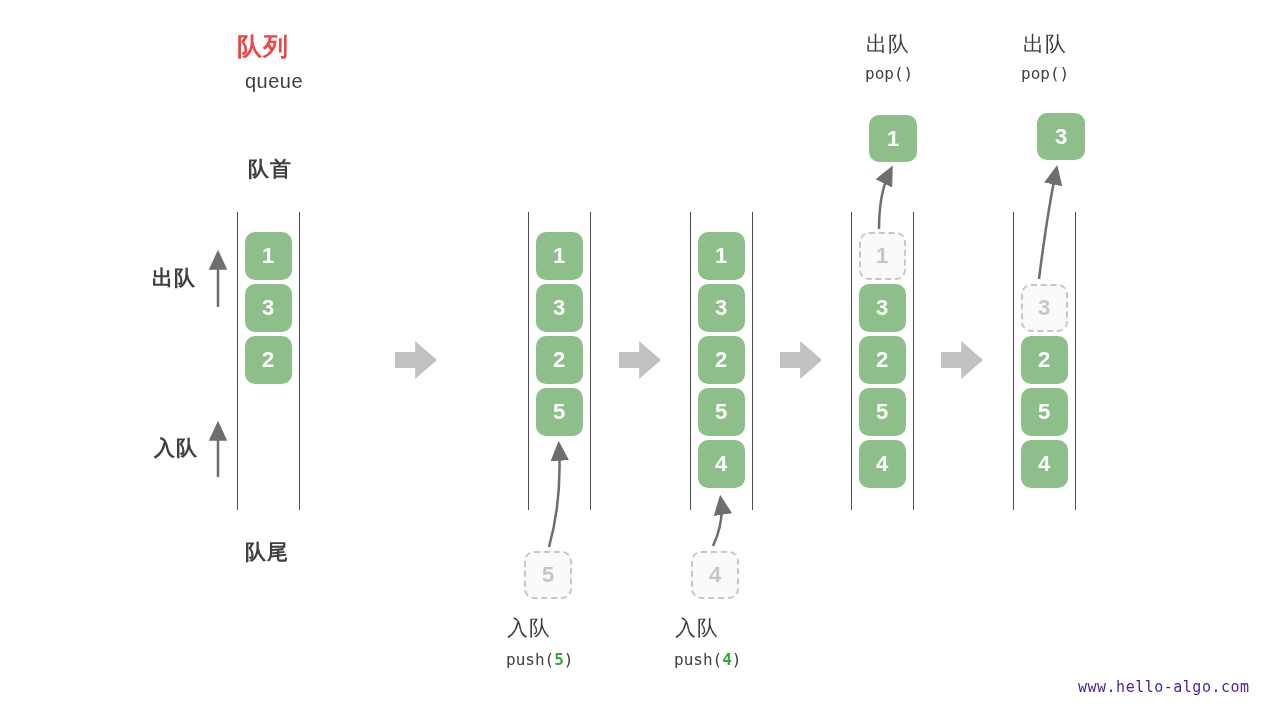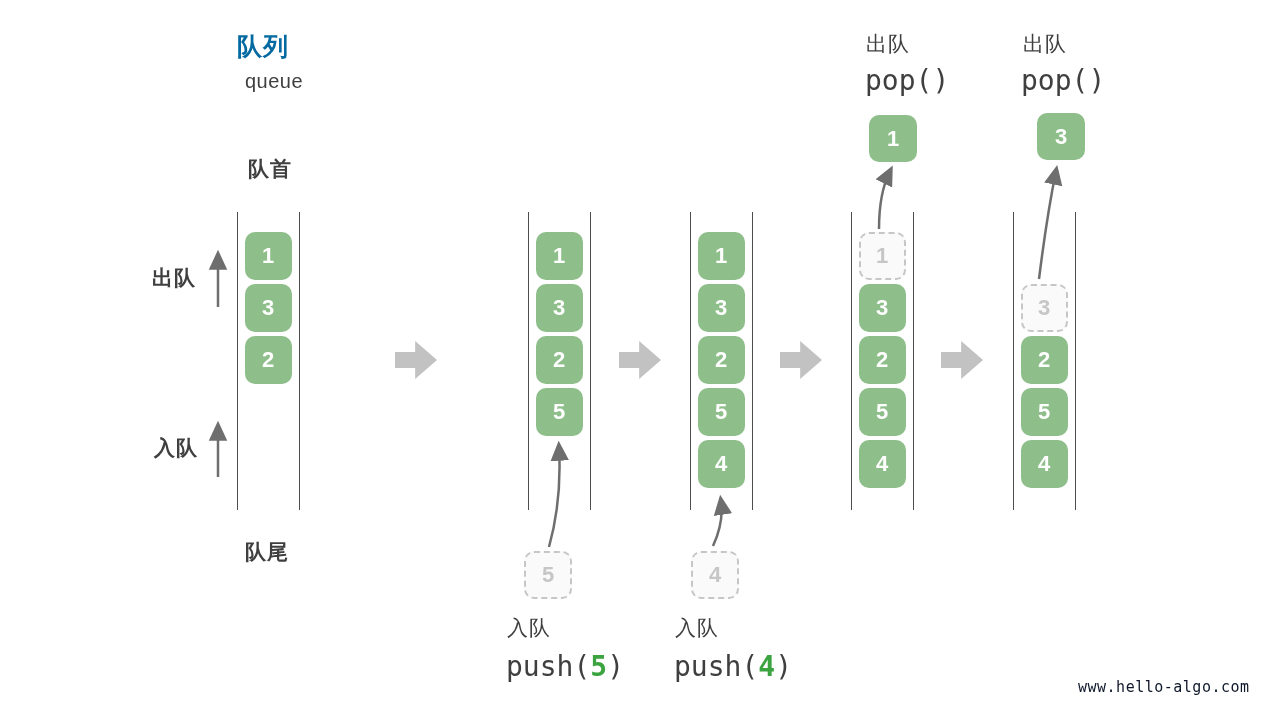--- a/index.html
+++ b/index.html
@@ -3,25 +3,25 @@
 <meta charset="utf-8">
 <style>
   html,body{margin:0;padding:0;background:#ffffff;}
   .canvas{
     position:relative;width:1280px;height:720px;background:#ffffff;overflow:hidden;
     font-family:"Liberation Sans","DejaVu Sans",sans-serif;color:#3F3F3F;
   }
   .abs{position:absolute;}
   .overlay{position:absolute;left:0;top:0;width:1280px;height:720px;pointer-events:none;}
 
-  .title-zh{font-size:25px;font-weight:700;color:#0369a1;letter-spacing:1px;}
+  .title-zh{font-size:25px;font-weight:700;color:#ef4444;letter-spacing:1px;}
   .title-en{font-size:20px;color:#3F3F3F;letter-spacing:0.5px;margin-left:11px;}
   .cjk-label{font-size:21px;font-weight:700;color:#3F3F3F;letter-spacing:1px;}
   .op-label{font-size:21px;font-weight:400;color:#3F3F3F;letter-spacing:1px;}
-  .code{font-family:"DejaVu Sans Mono","Liberation Mono",monospace;font-size:28px;color:#3F3F3F;}
+  .code{font-family:"DejaVu Sans Mono","Liberation Mono",monospace;font-size:16px;color:#3F3F3F;}
   .code .arg{color:#3BA33F;font-weight:700;}
 
   .queue-col{
     position:absolute;top:212px;width:63px;height:298px;box-sizing:border-box;
     border-left:1.5px solid #4D4D4D;border-right:1.5px solid #4D4D4D;
   }
   .slot{
     position:absolute;left:6.5px;width:47px;height:48px;border-radius:10px;
     display:flex;align-items:center;justify-content:center;
     font-size:22px;font-weight:700;
@@ -38,21 +38,21 @@
     position:absolute;width:48px;height:48px;border-radius:10px;box-sizing:border-box;
     border:2px dashed #C6C6C6;background:#FAFAFA;color:#C6C6C6;
     display:flex;align-items:center;justify-content:center;font-size:22px;font-weight:700;
   }
   .step-arrow{
     position:absolute;top:341px;width:42px;height:38px;background:#C2C2C2;
     clip-path:polygon(0 29%,48% 29%,48% 0,100% 50%,48% 100%,48% 71%,0 71%);
   }
   .watermark{
     font-family:"DejaVu Sans Mono","Liberation Mono",monospace;
-    font-size:15px;color:#0f172a;letter-spacing:0.5px;
+    font-size:15px;color:#4c1d95;letter-spacing:0.5px;
   }
 </style>
 </head>
 <body>
 
 <div class="canvas">
 
   <svg class="overlay" viewBox="0 0 1280 720">
     <defs>
       <marker id="ah" markerWidth="9" markerHeight="9" refX="5.5" refY="4" orient="auto">

